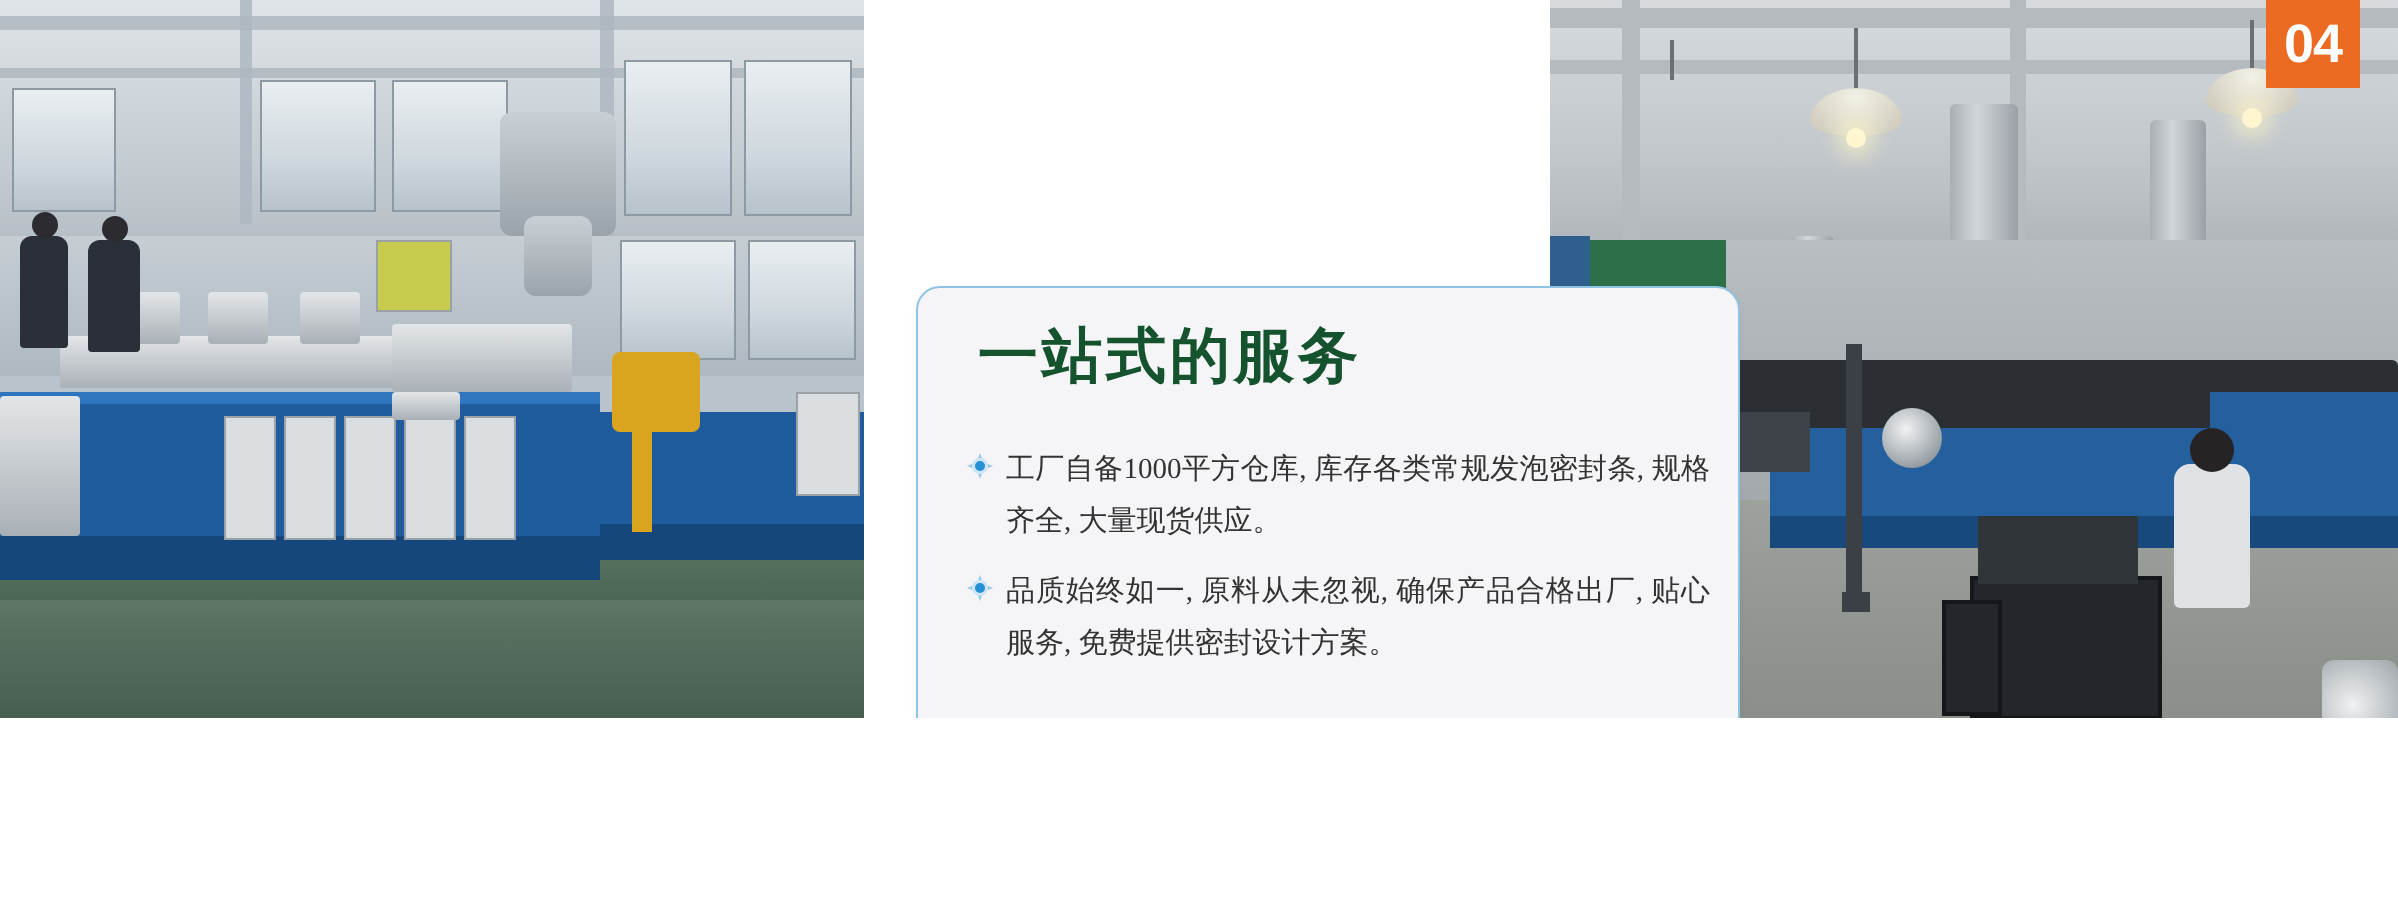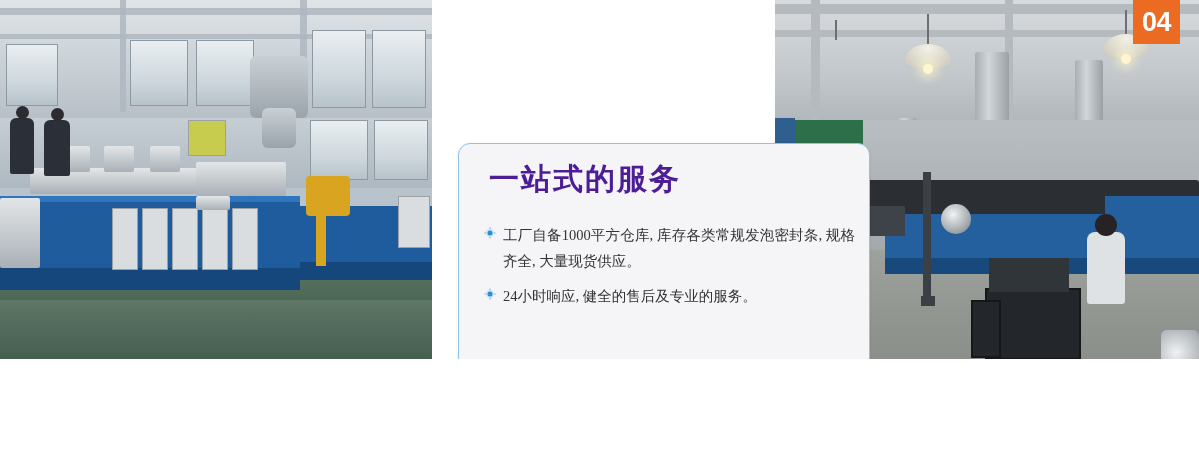--- a/index.html
+++ b/index.html
@@ -60,21 +60,21 @@
   
   .badge-04{position:absolute;left:1133px;top:0;width:47px;height:44px;background:#ec6b23;
     display:flex;align-items:center;justify-content:center;}
   .badge-04 span{color:#ffffff;font-size:27px;font-weight:bold;line-height:1;letter-spacing:-.5px;
     font-family:"Liberation Sans","DejaVu Sans",sans-serif;}
 
   
   .card{position:absolute;left:458px;top:143px;width:412px;height:301px;
     background:#f5f4f7;border:1px solid #8fc3e4;border-radius:12px;box-sizing:border-box;
     box-shadow:0 1px 4px rgba(0,0,0,.05);}
-  .card-title{position:absolute;left:30px;top:20px;color:#4c1d95;font-size:30px;font-weight:bold;
+  .card-title{position:absolute;left:30px;top:20px;color:#14532d;font-size:30px;font-weight:bold;
     letter-spacing:2px;line-height:1;font-family:"DejaVu Sans","Liberation Sans",sans-serif;}
   .bullets{position:absolute;left:24px;top:78px;width:372px;}
   .bullet-row{display:flex;align-items:flex-start;margin-bottom:9px;}
   .bullet-ico{flex:0 0 auto;width:14px;height:14px;margin-top:4px;margin-right:6px;position:relative;}
   .bullet-ico svg{display:block;}
   .bullet-txt{flex:1 1 auto;color:#333333;font-size:14.5px;line-height:26px;
     font-family:Liberation Serif, serif;text-align:justify;}
 </style>
 </head>
 <body>
@@ -201,31 +201,31 @@
             <path d="M7 13.5 L5.9 10.8 L7 9.7 L8.1 10.8 Z" fill="#9cc9e8"></path>
             <path d="M0.5 7 L3.2 5.9 L4.3 7 L3.2 8.1 Z" fill="#9cc9e8"></path>
             <circle cx="7" cy="7" r="4.1" fill="#cfe5f5"></circle>
             <circle cx="7" cy="7" r="2.5" fill="#2591d4"></circle>
           </svg>
         </span>
         <span class="bullet-txt">工厂自备1000平方仓库, 库存各类常规发泡密封条, 规格齐全, 大量现货供应。</span>
       </div>
 
 
-
       <div class="bullet-row">
         <span class="bullet-ico">
           <svg width="14" height="14" viewBox="0 0 14 14">
             <path d="M7 0.5 L8.1 3.2 L7 4.3 L5.9 3.2 Z" fill="#9cc9e8"></path>
             <path d="M13.5 7 L10.8 8.1 L9.7 7 L10.8 5.9 Z" fill="#9cc9e8"></path>
             <path d="M7 13.5 L5.9 10.8 L7 9.7 L8.1 10.8 Z" fill="#9cc9e8"></path>
             <path d="M0.5 7 L3.2 5.9 L4.3 7 L3.2 8.1 Z" fill="#9cc9e8"></path>
             <circle cx="7" cy="7" r="4.1" fill="#cfe5f5"></circle>
             <circle cx="7" cy="7" r="2.5" fill="#2591d4"></circle>
           </svg>
         </span>
-        <span class="bullet-txt">24小时响应, 健全的售后及专业的服务。</span>
+        <span class="bullet-txt">品质始终如一, 原料从未忽视, 确保产品合格出厂, 贴心服务, 免费提供密封设计方案。</span>
       </div>
 
+
     </div>
   </div>
 
 </div>
 
 </body></html>

